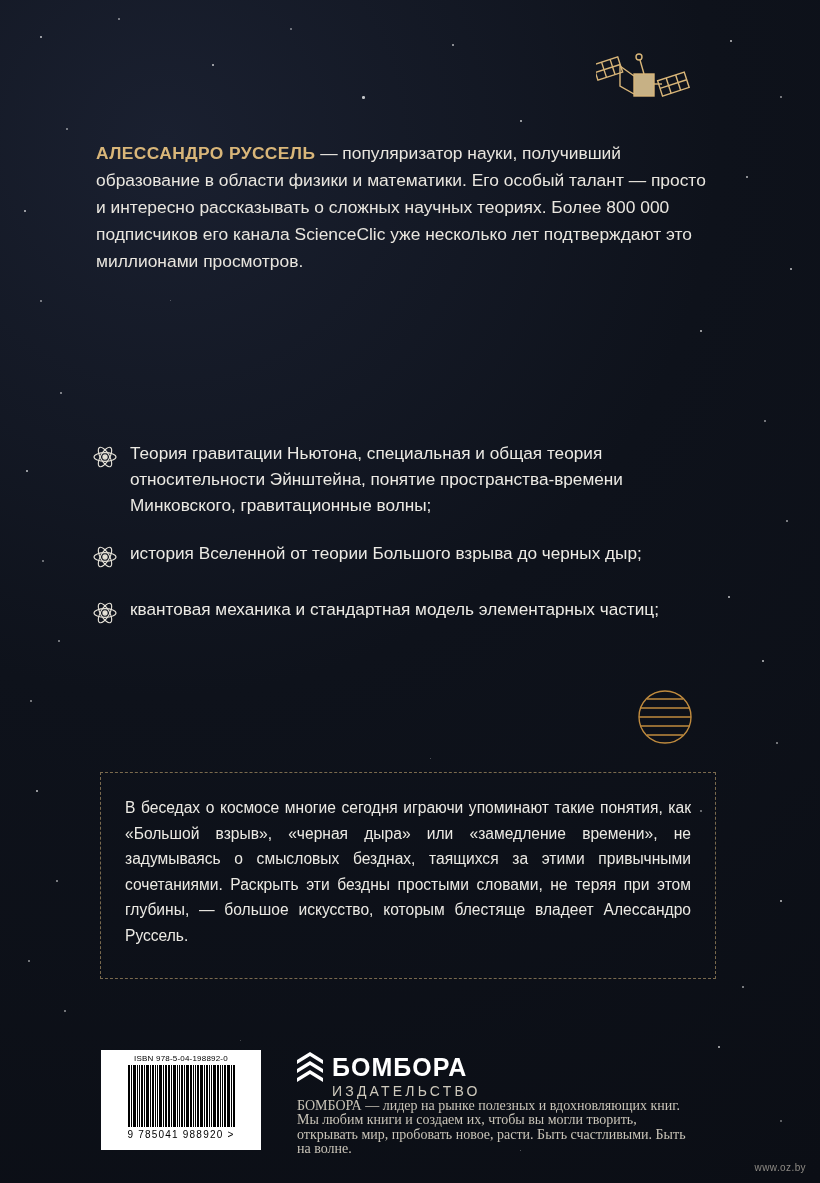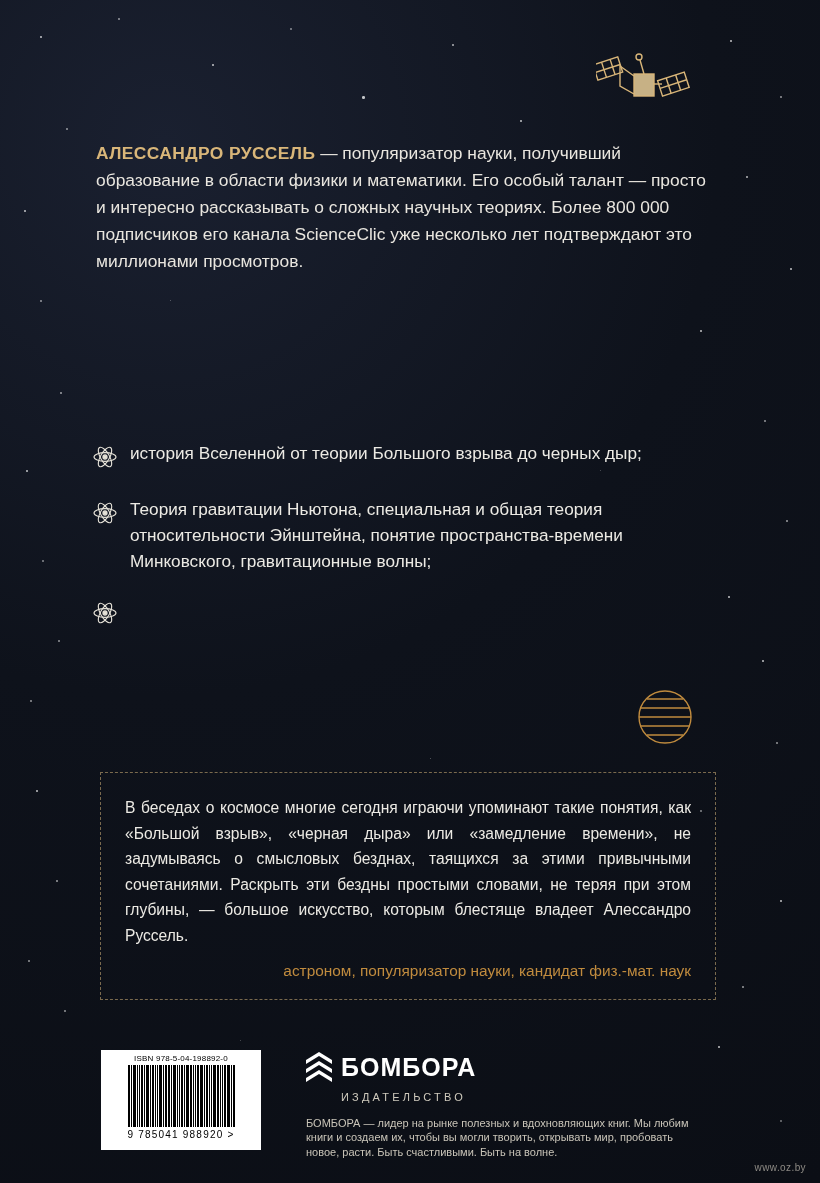--- a/index.html
+++ b/index.html
@@ -74,27 +74,27 @@
   }
   .isbn-text{
     font-size:8px;color:#000;text-align:center;font-family:"Liberation Sans",sans-serif;
     letter-spacing:.2px;margin-bottom:2px;
   }
   .bars{height:62px;display:flex;align-items:flex-end;gap:1px;justify-content:center;}
   .bars i{display:block;background:#000;height:100%;}
   .barnum{font-size:10px;color:#000;text-align:center;letter-spacing:1.2px;margin-top:2px;
           font-family:"Liberation Sans",sans-serif;}
 
-  .publisher{position:absolute;left:306px;top:1052px;width:430px;}
+  .publisher{position:absolute;left:297px;top:1052px;width:430px;}
   .pub-row{display:flex;align-items:center;}
   .pub-logo{width:26px;height:30px;margin-right:9px;}
   .pub-name{color:#ffffff;font-size:25px;font-weight:bold;letter-spacing:1px;line-height:26px;}
-  .pub-sub{color:#cfcabd;font-size:11px;letter-spacing:3.2px;margin-top:9px;margin-left:35px;}
+  .pub-sub{color:#cfcabd;font-size:14px;letter-spacing:3.2px;margin-top:1px;margin-left:35px;}
   .pub-desc{
-    color:#c9c4b8;font-size:11px;line-height:14.4px;margin-top:13px;width:400px;
+    color:#c9c4b8;font-size:14px;line-height:14.4px;width:400px;font-family:Liberation Serif, serif;
   }
   .site{
     position:absolute;right:14px;bottom:10px;color:#8d8a84;font-size:10px;letter-spacing:.4px;
   }
 </style>
 </head>
 <body>
 
 <div class="cover">
 
@@ -174,67 +174,67 @@
       <span class="bullet-icon">
         <svg width="26" height="26" viewBox="0 0 26 26">
           <g fill="none" stroke="#e6e2d8" stroke-width="1.1">
             <circle cx="13" cy="13" r="2.1" fill="#e6e2d8"></circle>
             <ellipse cx="13" cy="13" rx="11" ry="4.4"></ellipse>
             <ellipse cx="13" cy="13" rx="11" ry="4.4" transform="rotate(60 13 13)"></ellipse>
             <ellipse cx="13" cy="13" rx="11" ry="4.4" transform="rotate(120 13 13)"></ellipse>
           </g>
         </svg>
       </span>
-      <span class="bullet-text">история Вселенной от теории Большого взрыва до черных дыр;</span>
+      <span class="bullet-text">Теория гравитации Ньютона, специальная и общая теория относительности Эйнштейна, понятие пространства-времени Минковского, гравитационные волны;</span>
     </div>
 
     <div class="bullet">
       <span class="bullet-icon">
         <svg width="26" height="26" viewBox="0 0 26 26">
           <g fill="none" stroke="#e6e2d8" stroke-width="1.1">
             <circle cx="13" cy="13" r="2.1" fill="#e6e2d8"></circle>
             <ellipse cx="13" cy="13" rx="11" ry="4.4"></ellipse>
             <ellipse cx="13" cy="13" rx="11" ry="4.4" transform="rotate(60 13 13)"></ellipse>
             <ellipse cx="13" cy="13" rx="11" ry="4.4" transform="rotate(120 13 13)"></ellipse>
           </g>
         </svg>
       </span>
-      <span class="bullet-text">Теория гравитации Ньютона, специальная и общая теория относительности Эйнштейна, понятие пространства-времени Минковского, гравитационные волны;</span>
+      <span class="bullet-text">история Вселенной от теории Большого взрыва до черных дыр;</span>
     </div>
 
     <div class="bullet">
       <span class="bullet-icon">
         <svg width="26" height="26" viewBox="0 0 26 26">
           <g fill="none" stroke="#e6e2d8" stroke-width="1.1">
             <circle cx="13" cy="13" r="2.1" fill="#e6e2d8"></circle>
             <ellipse cx="13" cy="13" rx="11" ry="4.4"></ellipse>
             <ellipse cx="13" cy="13" rx="11" ry="4.4" transform="rotate(60 13 13)"></ellipse>
             <ellipse cx="13" cy="13" rx="11" ry="4.4" transform="rotate(120 13 13)"></ellipse>
           </g>
         </svg>
       </span>
+      <span class="bullet-text">квантовая механика и стандартная модель элементарных частиц;</span>
     </div>
 
   </div>
 
   <svg class="planet" viewBox="0 0 62 62">
     <g stroke="#c08b3e" stroke-width="1.4" fill="none">
       <circle cx="31" cy="31" r="26"></circle>
       <path d="M7 22 H55"></path>
       <path d="M5 31 H57"></path>
       <path d="M7 40 H55"></path>
       <path d="M13 13 H49"></path>
       <path d="M13 49 H49"></path>
     </g>
   </svg>
 
   <div class="quote-box">
     <div class="quote-text">В беседах о космосе многие сегодня играючи упоминают такие понятия, как «Большой взрыв», «черная дыра» или «замедление времени», не задумываясь о смысловых безднах, таящихся за этими привычными сочетаниями. Раскрыть эти бездны простыми словами, не теряя при этом глубины, — большое искусство, которым блестяще владеет Алессандро Руссель.</div>
     <div class="quote-author">
-      <div class="role">астроном, популяризатор науки, кандидат физ.-мат. наук</div>
     </div>
   </div>
 
   <div class="barcode-wrap">
     <div class="isbn-text">ISBN 978-5-04-198892-0</div>
     <div class="bars">
       <i style="width:2px"></i>
         <i style="width:1px"></i>
         <i style="width:3px"></i>
         <i style="width:1px"></i>

